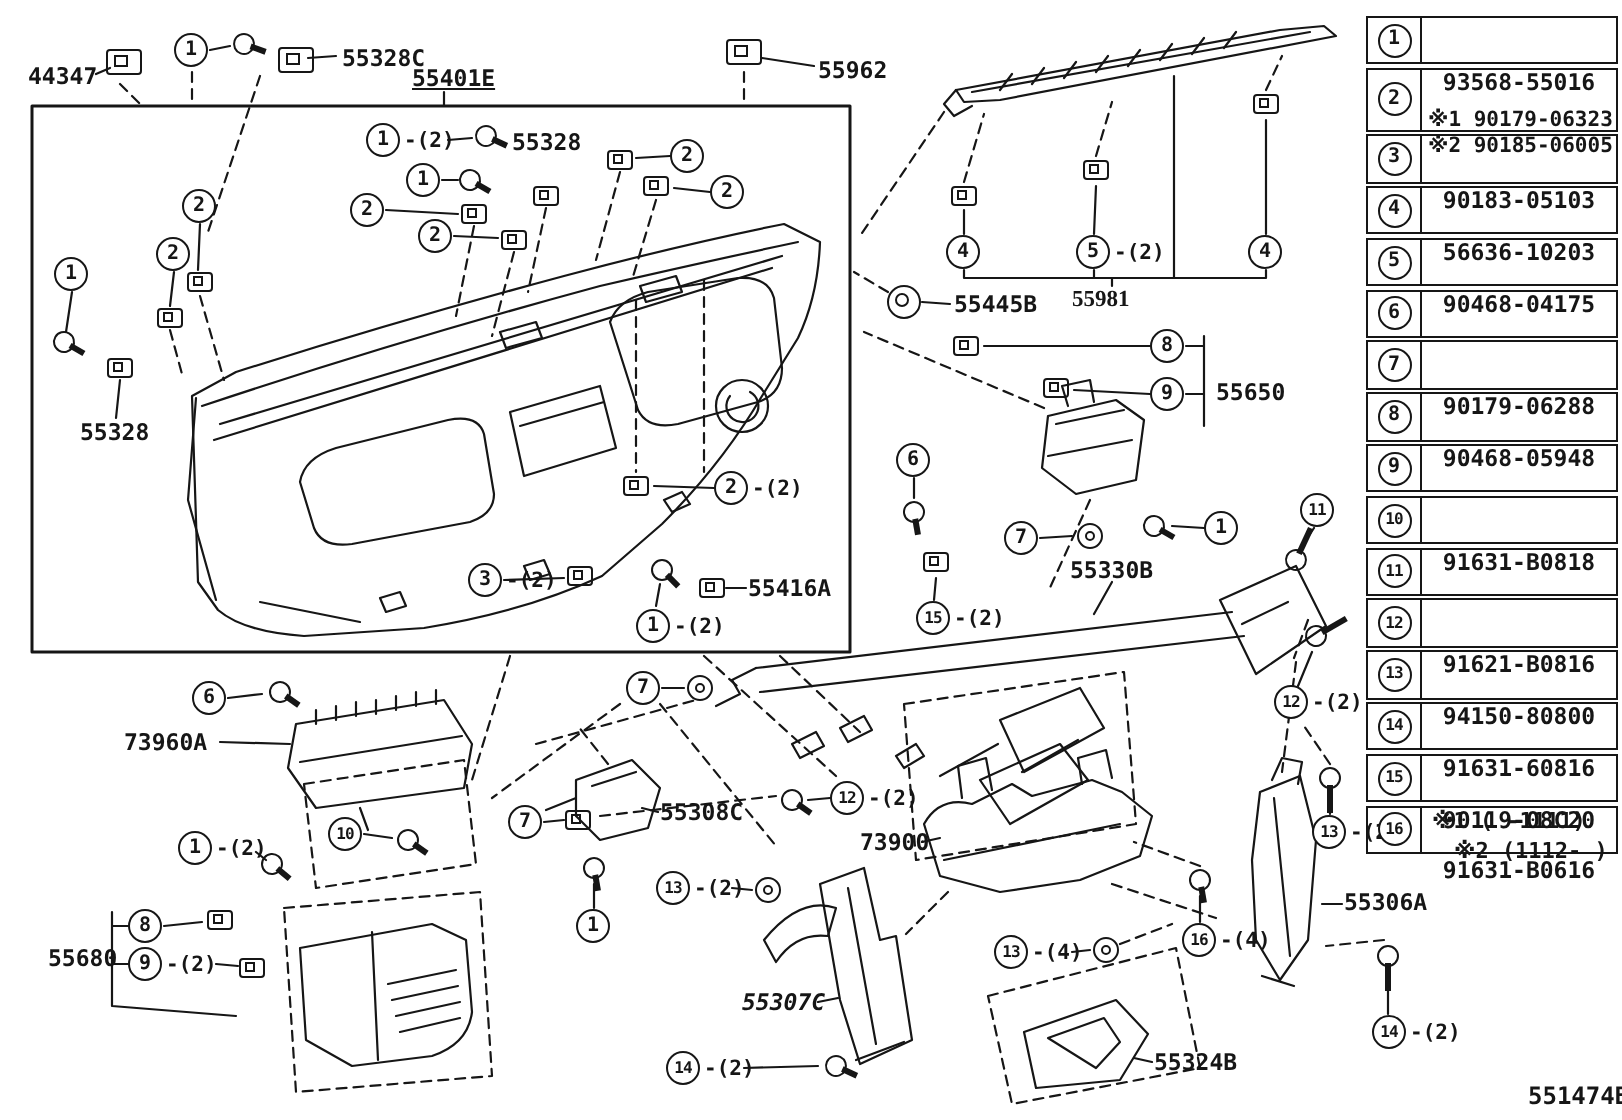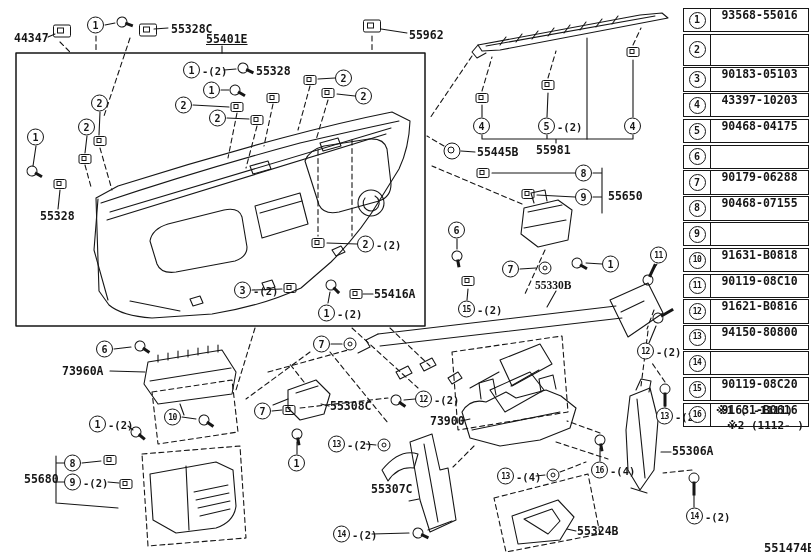--- a/index.html
+++ b/index.html
@@ -26,22 +26,22 @@
   .f-clip-lg::after{content:'';position:absolute;left:3px;top:2px;width:5px;height:4px;border:1.3px solid var(--ink);}
   .f-grommet{width:11px;height:11px;border:1.6px solid var(--ink);border-radius:50%;}
   .f-grommet::after{content:'';position:absolute;left:2.5px;top:2.5px;width:3px;height:3px;border:1.2px solid var(--ink);border-radius:50%;}
   .f-grommet-lg{width:15px;height:15px;border:1.8px solid var(--ink);border-radius:50%;}
   .f-grommet-lg::after{content:'';position:absolute;left:3px;top:3px;width:5px;height:5px;border:1.4px solid var(--ink);border-radius:50%;}
 
   #parts-table{position:absolute;left:683px;top:8px;width:126px;display:flex;flex-direction:column;gap:1.5px;}
   .t-row{display:flex;border:1.7px solid var(--ink);height:22.3px;}
   .t-row.tall{height:30px;}
   .t-num{width:26px;display:flex;align-items:center;justify-content:center;border-right:1.7px solid var(--ink);}
-  .t-part{flex:1;display:flex;flex-direction:column;align-items:center;
-          font-weight:700;font-size:11.5px;line-height:12.5px;white-space:nowrap;}
+  .t-part{flex:1;display:flex;flex-direction:column;align-items:center;justify-content:center;
+          font-weight:700;font-size:11.5px;line-height:12.5px;white-space:nowrap;margin-top:32px;}
   .t-row.tall .t-part{font-size:10.5px;align-items:flex-start;padding-left:3px;}
   .footnote{position:absolute;font-weight:700;font-size:11px;white-space:nowrap;}
   #doc-number{position:absolute;left:764px;top:541px;font-weight:700;font-size:12px;}
 </style>
 </head>
 <body>
 
 <div id="screen">
 
   <svg id="art" width="811" height="560" viewBox="0 0 811 560" fill="none" stroke="#161616" stroke-width="1.1" stroke-linecap="round" stroke-linejoin="round">
@@ -181,29 +181,29 @@
   </svg>
 
   <div id="annot">
       <div class="plabel" style="left: 14px; top: 33px;">44347</div>
       <div class="plabel" style="left: 171px; top: 24px;">55328C</div>
       <div class="plabel" style="left: 206px; top: 34px; text-decoration: underline;">55401E</div>
       <div class="plabel" style="left: 409px; top: 30px;">55962</div>
       <div class="plabel" style="left: 40px; top: 211px;">55328</div>
       <div class="plabel" style="left: 256px; top: 66px;">55328</div>
       <div class="plabel" style="left: 477px; top: 147px;">55445B</div>
-      <div class="plabel" style="left: 536px; top: 145px;">55981</div>
+      <div class="plabel" style="left: 536px; top: 145px; font-family: Liberation Serif, serif;">55981</div>
       <div class="plabel" style="left: 608px; top: 191px;">55650</div>
-      <div class="plabel" style="left: 535px; top: 280px; font-family: Liberation Serif, serif;">55330B</div>
+      <div class="plabel" style="left: 535px; top: 280px;">55330B</div>
       <div class="plabel" style="left: 374px; top: 289px;">55416A</div>
       <div class="plabel" style="left: 62px; top: 366px;">73960A</div>
       <div class="plabel" style="left: 24px; top: 474px;">55680</div>
       <div class="plabel" style="left: 330px; top: 401px;">55308C</div>
       <div class="plabel" style="left: 430px; top: 416px;">73900</div>
-      <div class="plabel" style="left: 371px; top: 484px;">55307C</div>
+      <div class="plabel" style="left: 371px; top: 496px; font-style: italic;">55307C</div>
       <div class="plabel" style="left: 672px; top: 446px;">55306A</div>
       <div class="plabel" style="left: 577px; top: 526px;">55324B</div>
       <div class="callout" style="left: 87px; top: 25px;">
         <span class="circ">1</span>
       </div>
       <div class="callout" style="left: 91px; top: 103px;">
         <span class="circ">2</span>
       </div>
       <div class="callout" style="left: 78px; top: 127px;">
         <span class="circ">2</span>
@@ -386,35 +386,39 @@
           <span class="circ">1</span>
         </div>
         <div class="t-part">
           <div>93568-55016</div>
         </div>
       </div>
       <div class="t-row tall">
         <div class="t-num">
           <span class="circ">2</span>
         </div>
+        <div class="t-part">
+          <div>※1 90179-06323</div>
+          <div>※2 90185-06005</div>
+        </div>
       </div>
       <div class="t-row">
         <div class="t-num">
           <span class="circ">3</span>
         </div>
         <div class="t-part">
           <div>90183-05103</div>
         </div>
       </div>
       <div class="t-row">
         <div class="t-num">
           <span class="circ">4</span>
         </div>
         <div class="t-part">
-          <div>43397-10203</div>
+          <div>56636-10203</div>
         </div>
       </div>
       <div class="t-row">
         <div class="t-num">
           <span class="circ">5</span>
         </div>
         <div class="t-part">
           <div>90468-04175</div>
         </div>
       </div>
@@ -429,63 +433,63 @@
         </div>
         <div class="t-part">
           <div>90179-06288</div>
         </div>
       </div>
       <div class="t-row">
         <div class="t-num">
           <span class="circ">8</span>
         </div>
         <div class="t-part">
-          <div>90468-07155</div>
+          <div>90468-05948</div>
         </div>
       </div>
       <div class="t-row">
         <div class="t-num">
           <span class="circ">9</span>
         </div>
       </div>
       <div class="t-row">
         <div class="t-num">
           <span class="circ sm">10</span>
         </div>
         <div class="t-part">
           <div>91631-B0818</div>
         </div>
       </div>
       <div class="t-row">
         <div class="t-num">
           <span class="circ sm">11</span>
         </div>
-        <div class="t-part">
-          <div>90119-08C10</div>
-        </div>
       </div>
       <div class="t-row">
         <div class="t-num">
           <span class="circ sm">12</span>
         </div>
         <div class="t-part">
           <div>91621-B0816</div>
         </div>
       </div>
       <div class="t-row">
         <div class="t-num">
           <span class="circ sm">13</span>
         </div>
         <div class="t-part">
           <div>94150-80800</div>
         </div>
       </div>
       <div class="t-row">
         <div class="t-num">
           <span class="circ sm">14</span>
+        </div>
+        <div class="t-part">
+          <div>91631-60816</div>
         </div>
       </div>
       <div class="t-row">
         <div class="t-num">
           <span class="circ sm">15</span>
         </div>
         <div class="t-part">
           <div>90119-08C20</div>
         </div>
       </div>

